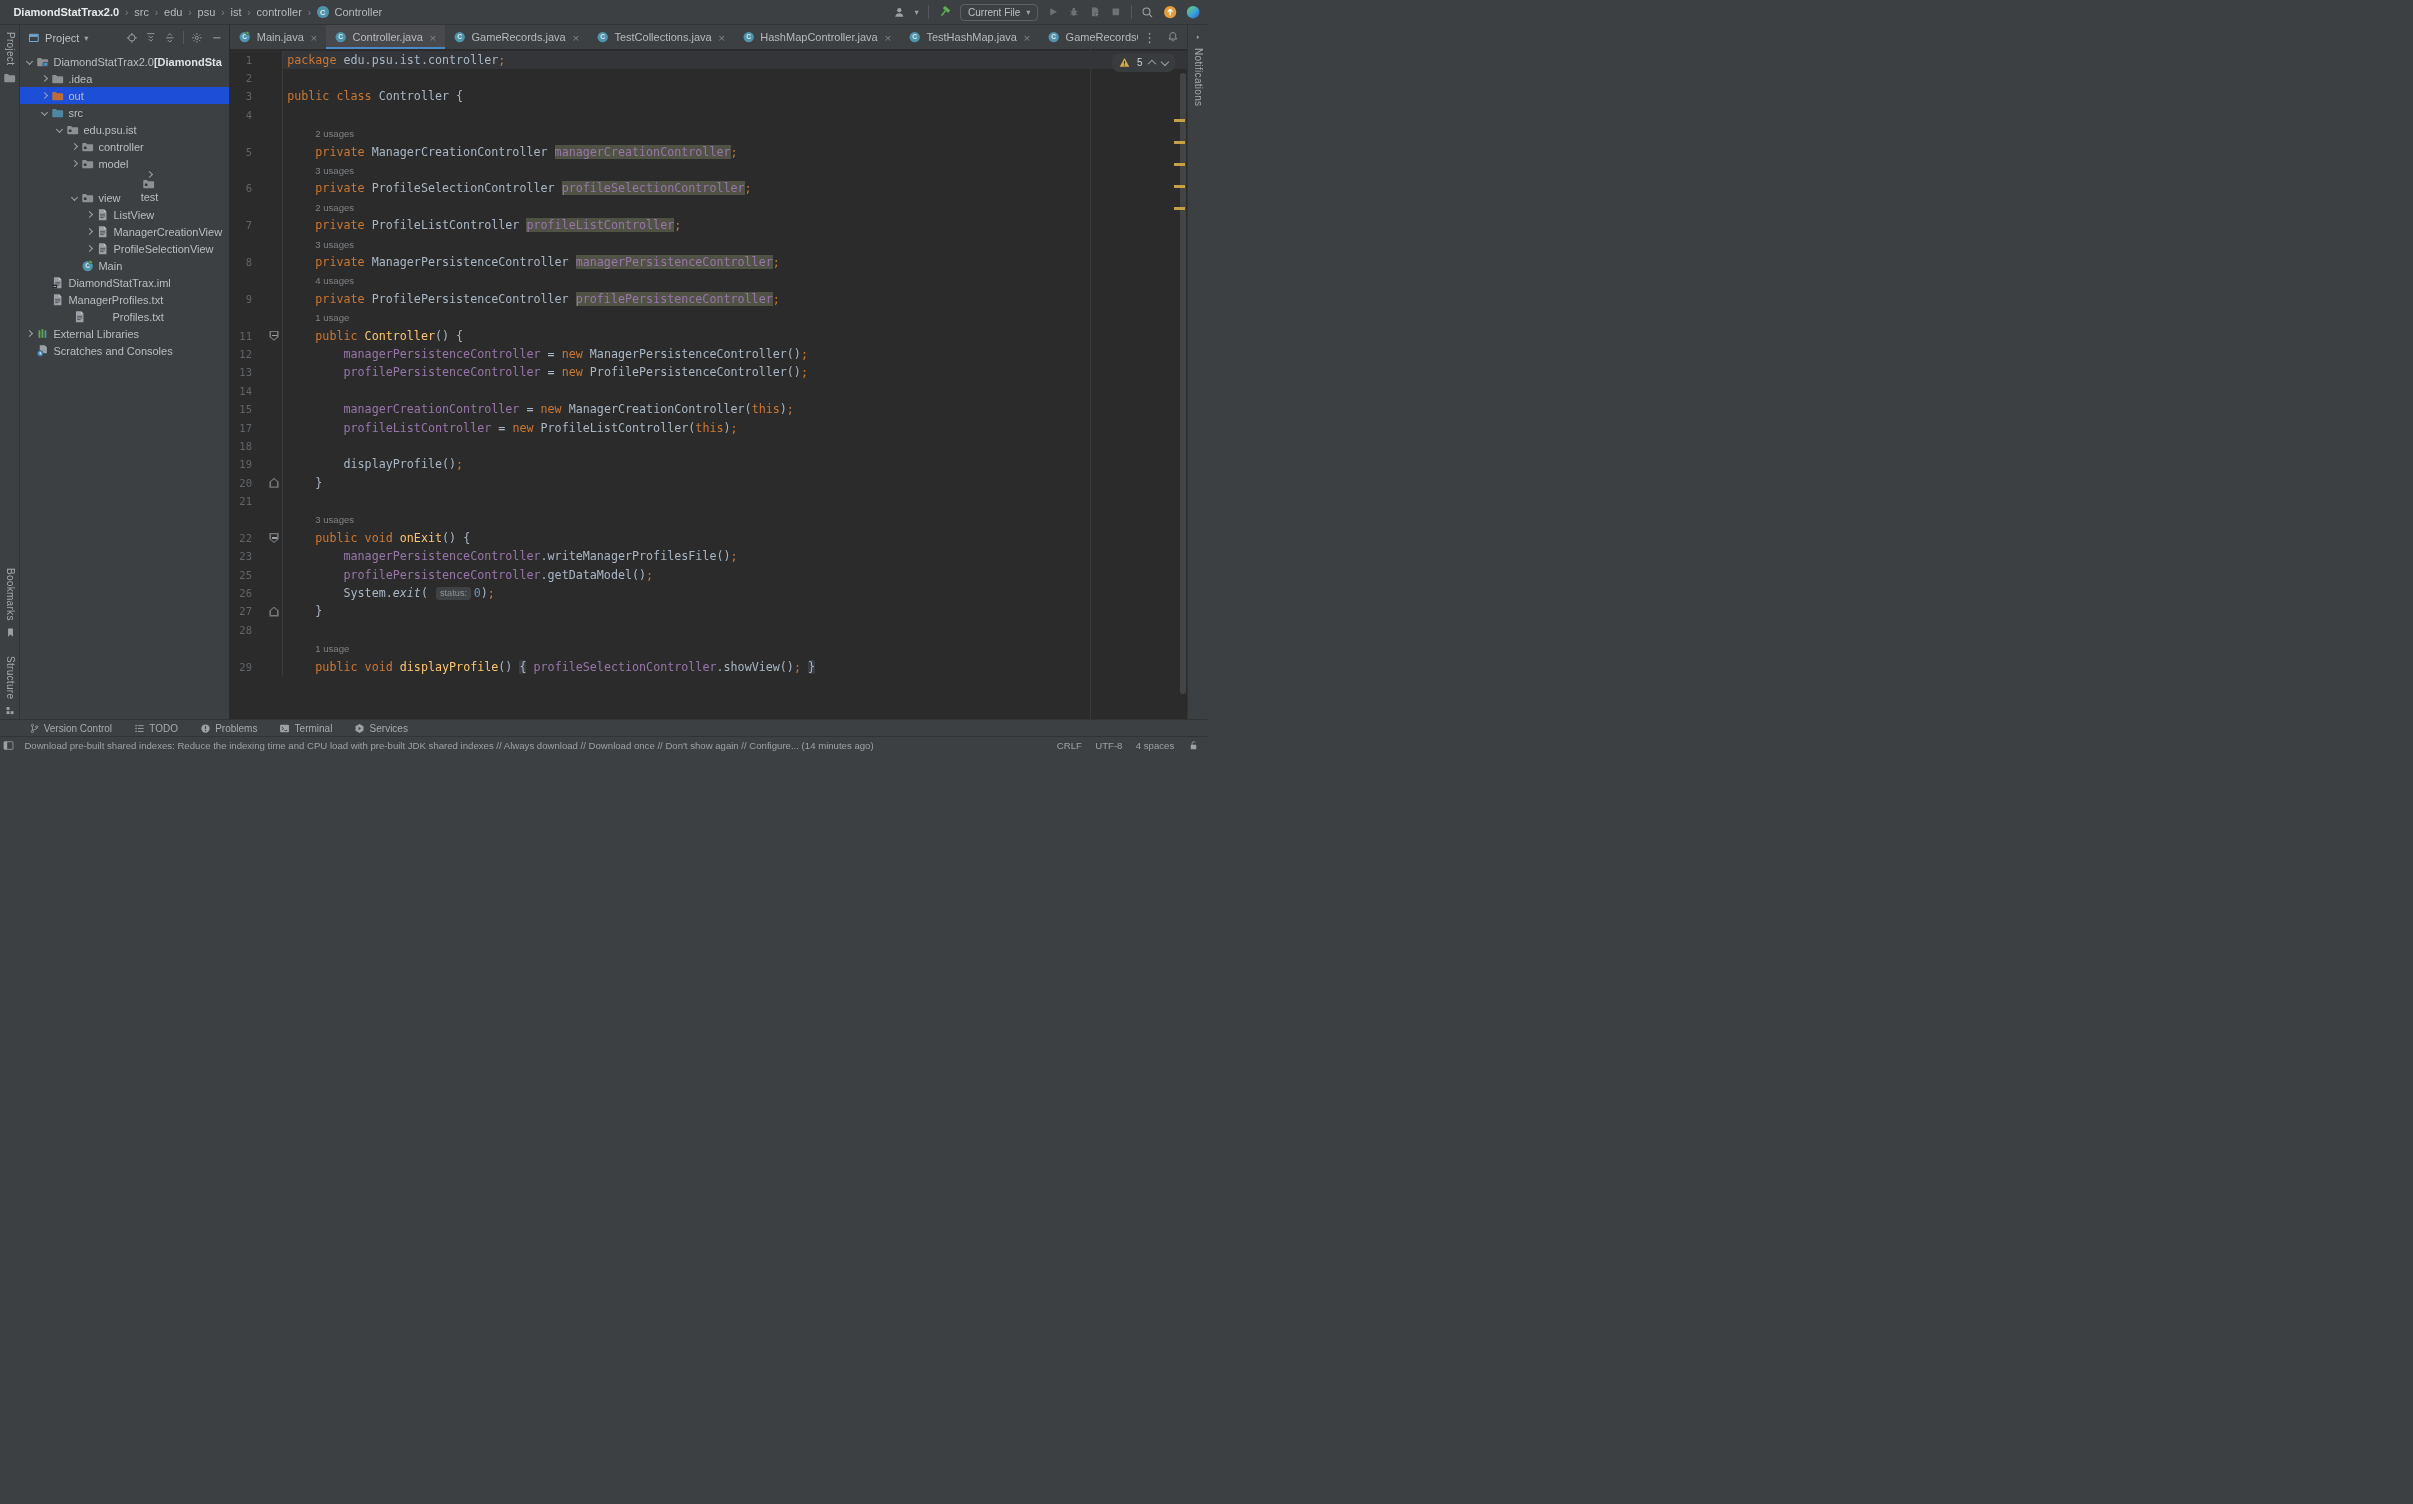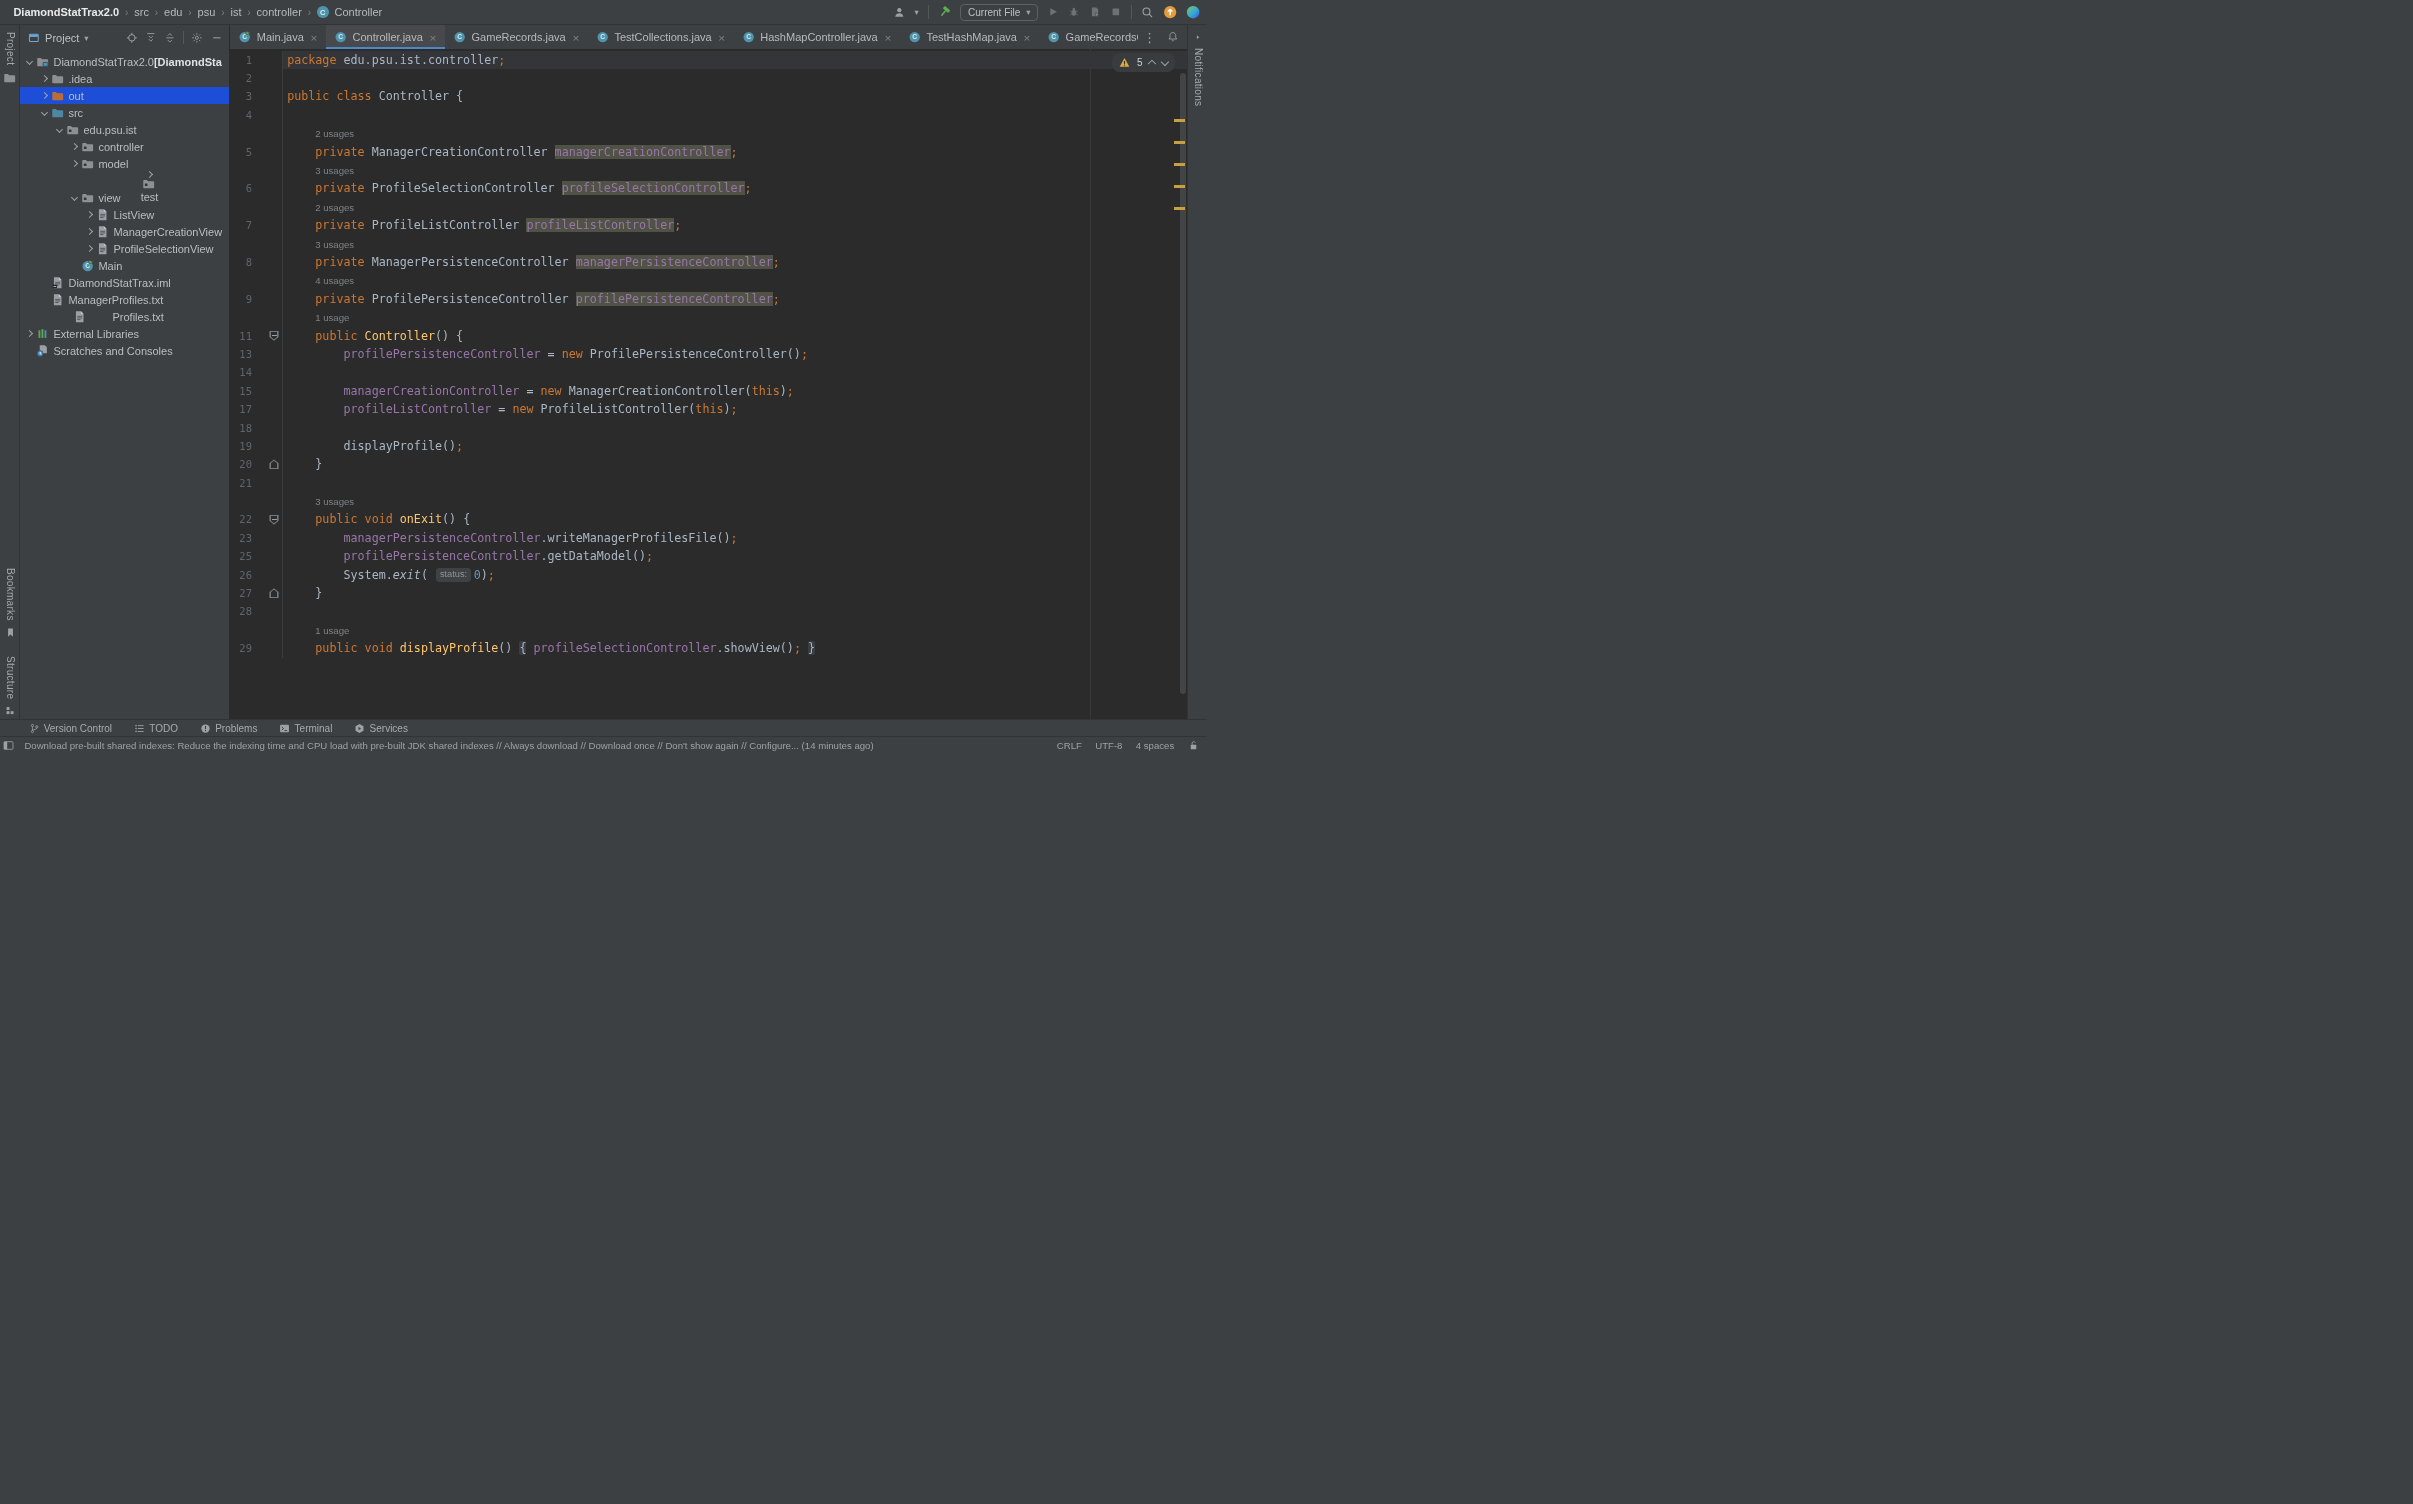--- a/index.html
+++ b/index.html
@@ -665,20 +665,25 @@
             <span class="g-fold">
               <span class="fold start">
                 <i class="outer"></i>
                 <i class="inner"></i>
                 <b></b>
               </span>
             </span>
             <div class="codeline"><span class="tk-kw">    public</span><span class="tk-d"> </span><span class="tk-mth">Controller</span><span class="tk-d">() {</span></div>
           </div>
           <div class="crow">
+            <span class="g-num">12</span>
+            <span class="g-fold"></span>
+            <div class="codeline"><span class="tk-fld">        managerPersistenceController</span><span class="tk-d"> = </span><span class="tk-kw">new</span><span class="tk-d"> ManagerPersistenceController()</span><span class="tk-kw">;</span></div>
+          </div>
+          <div class="crow">
             <span class="g-num">13</span>
             <span class="g-fold"></span>
             <div class="codeline"><span class="tk-fld">        profilePersistenceController</span><span class="tk-d"> = </span><span class="tk-kw">new</span><span class="tk-d"> ProfilePersistenceController()</span><span class="tk-kw">;</span></div>
           </div>
           <div class="crow">
             <span class="g-num">14</span>
             <span class="g-fold"></span>
             <div class="codeline"></div>
           </div>
           <div class="crow">

